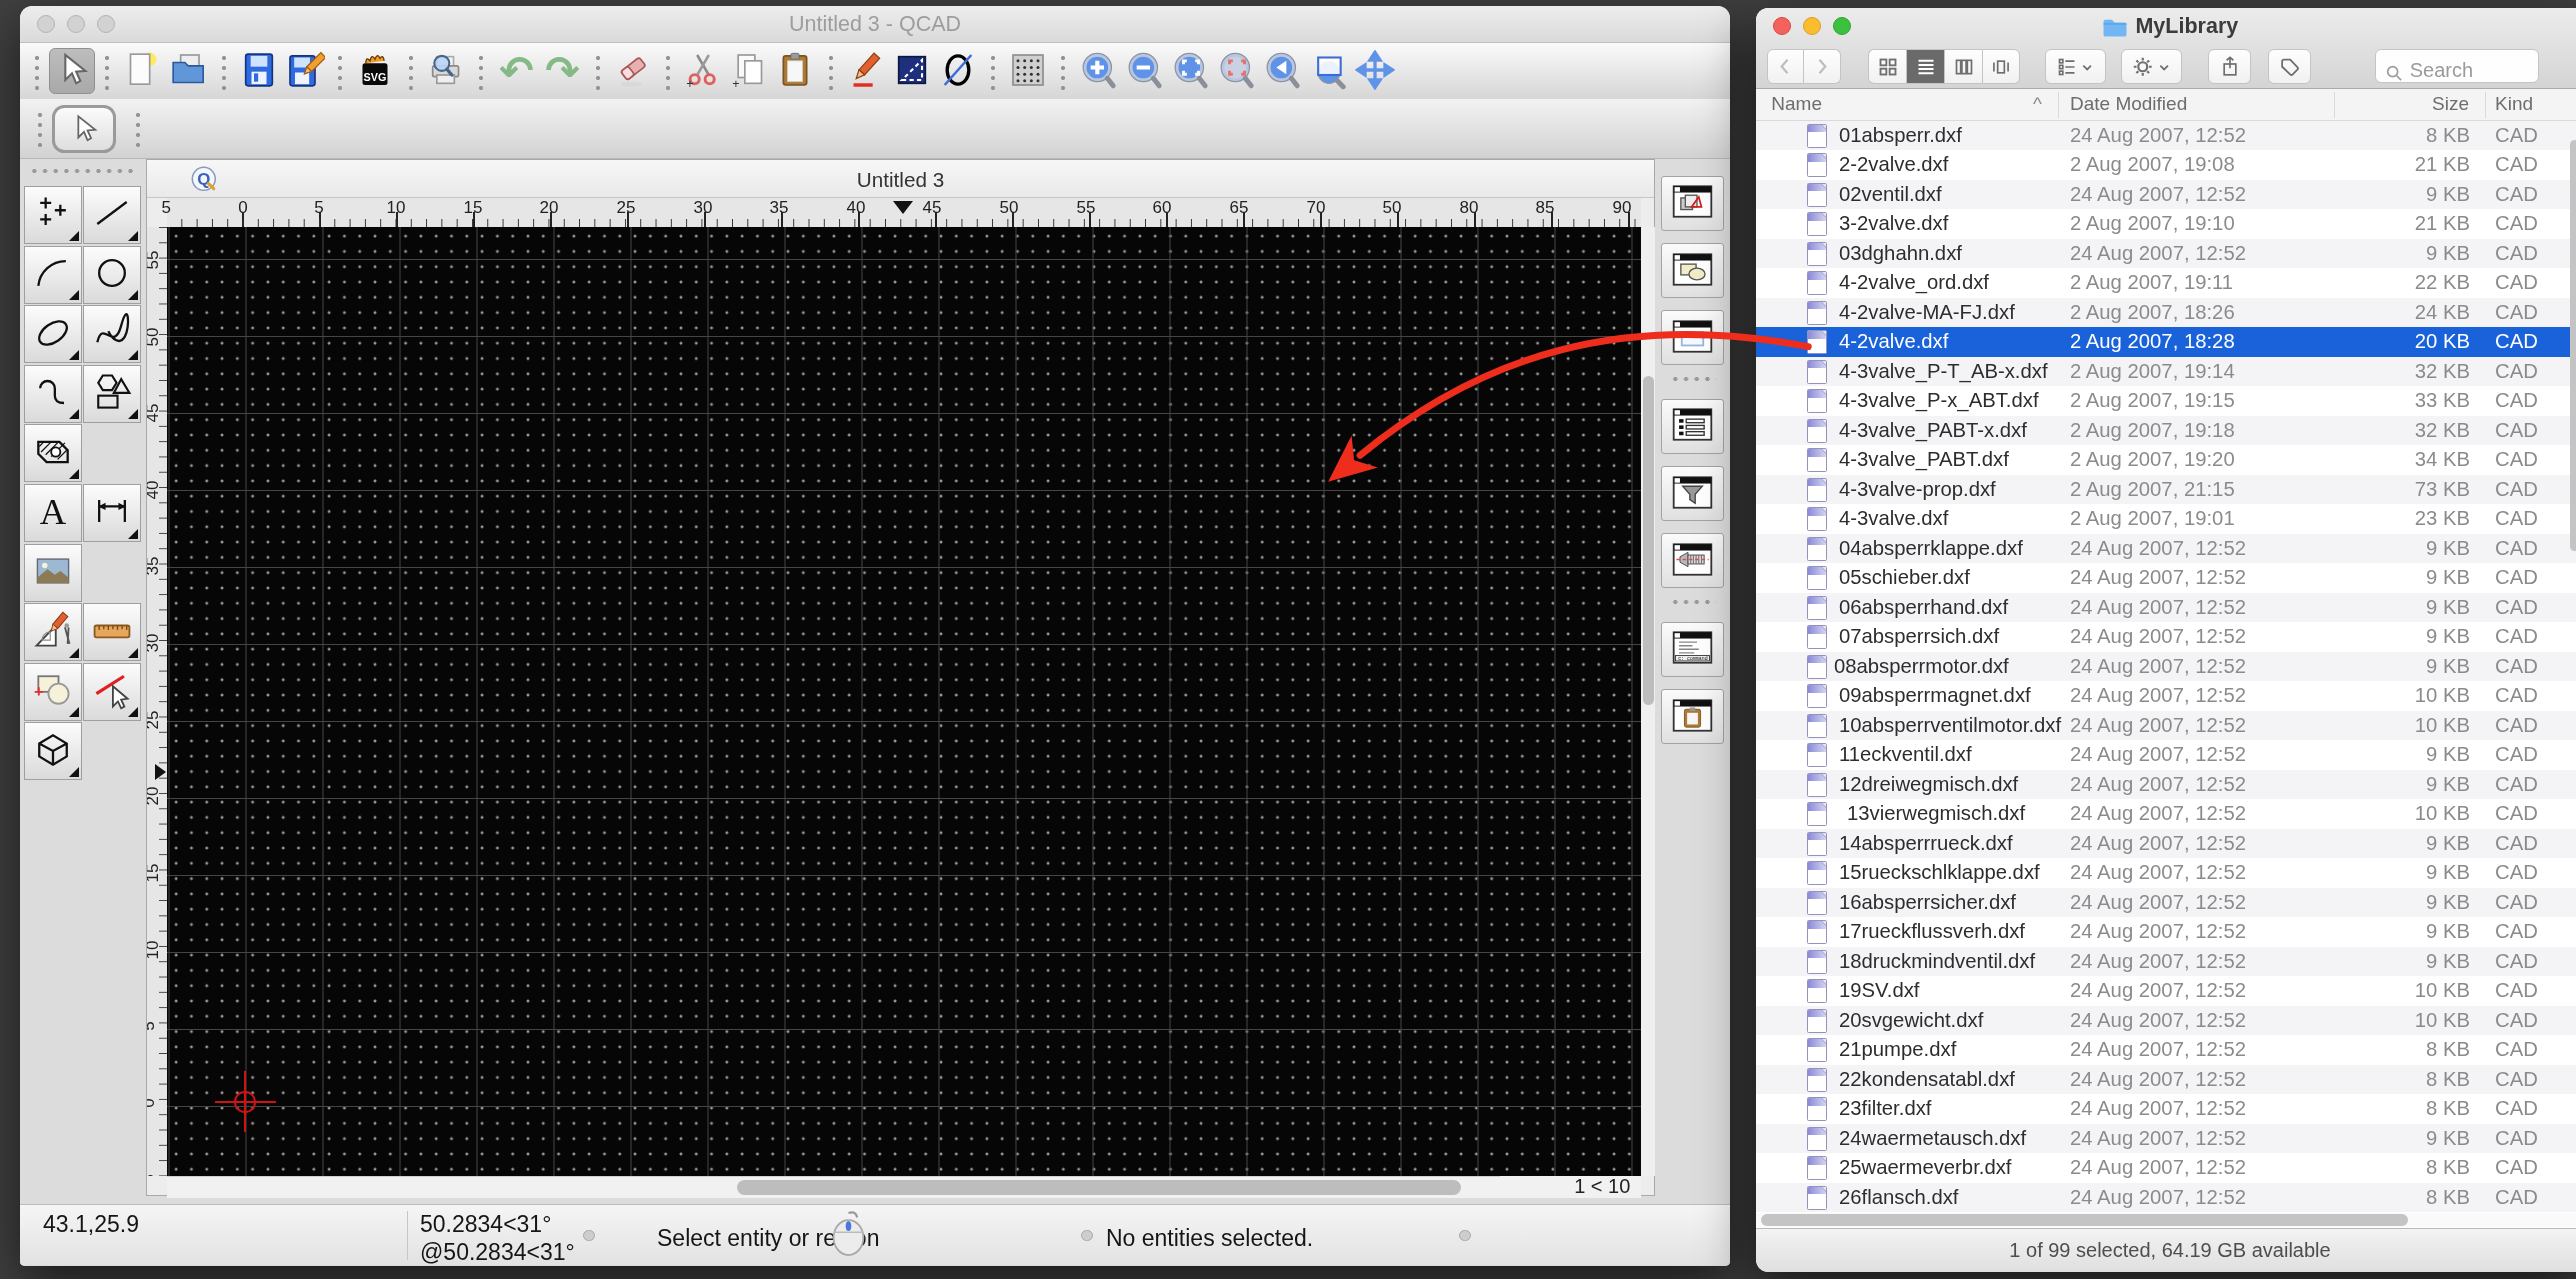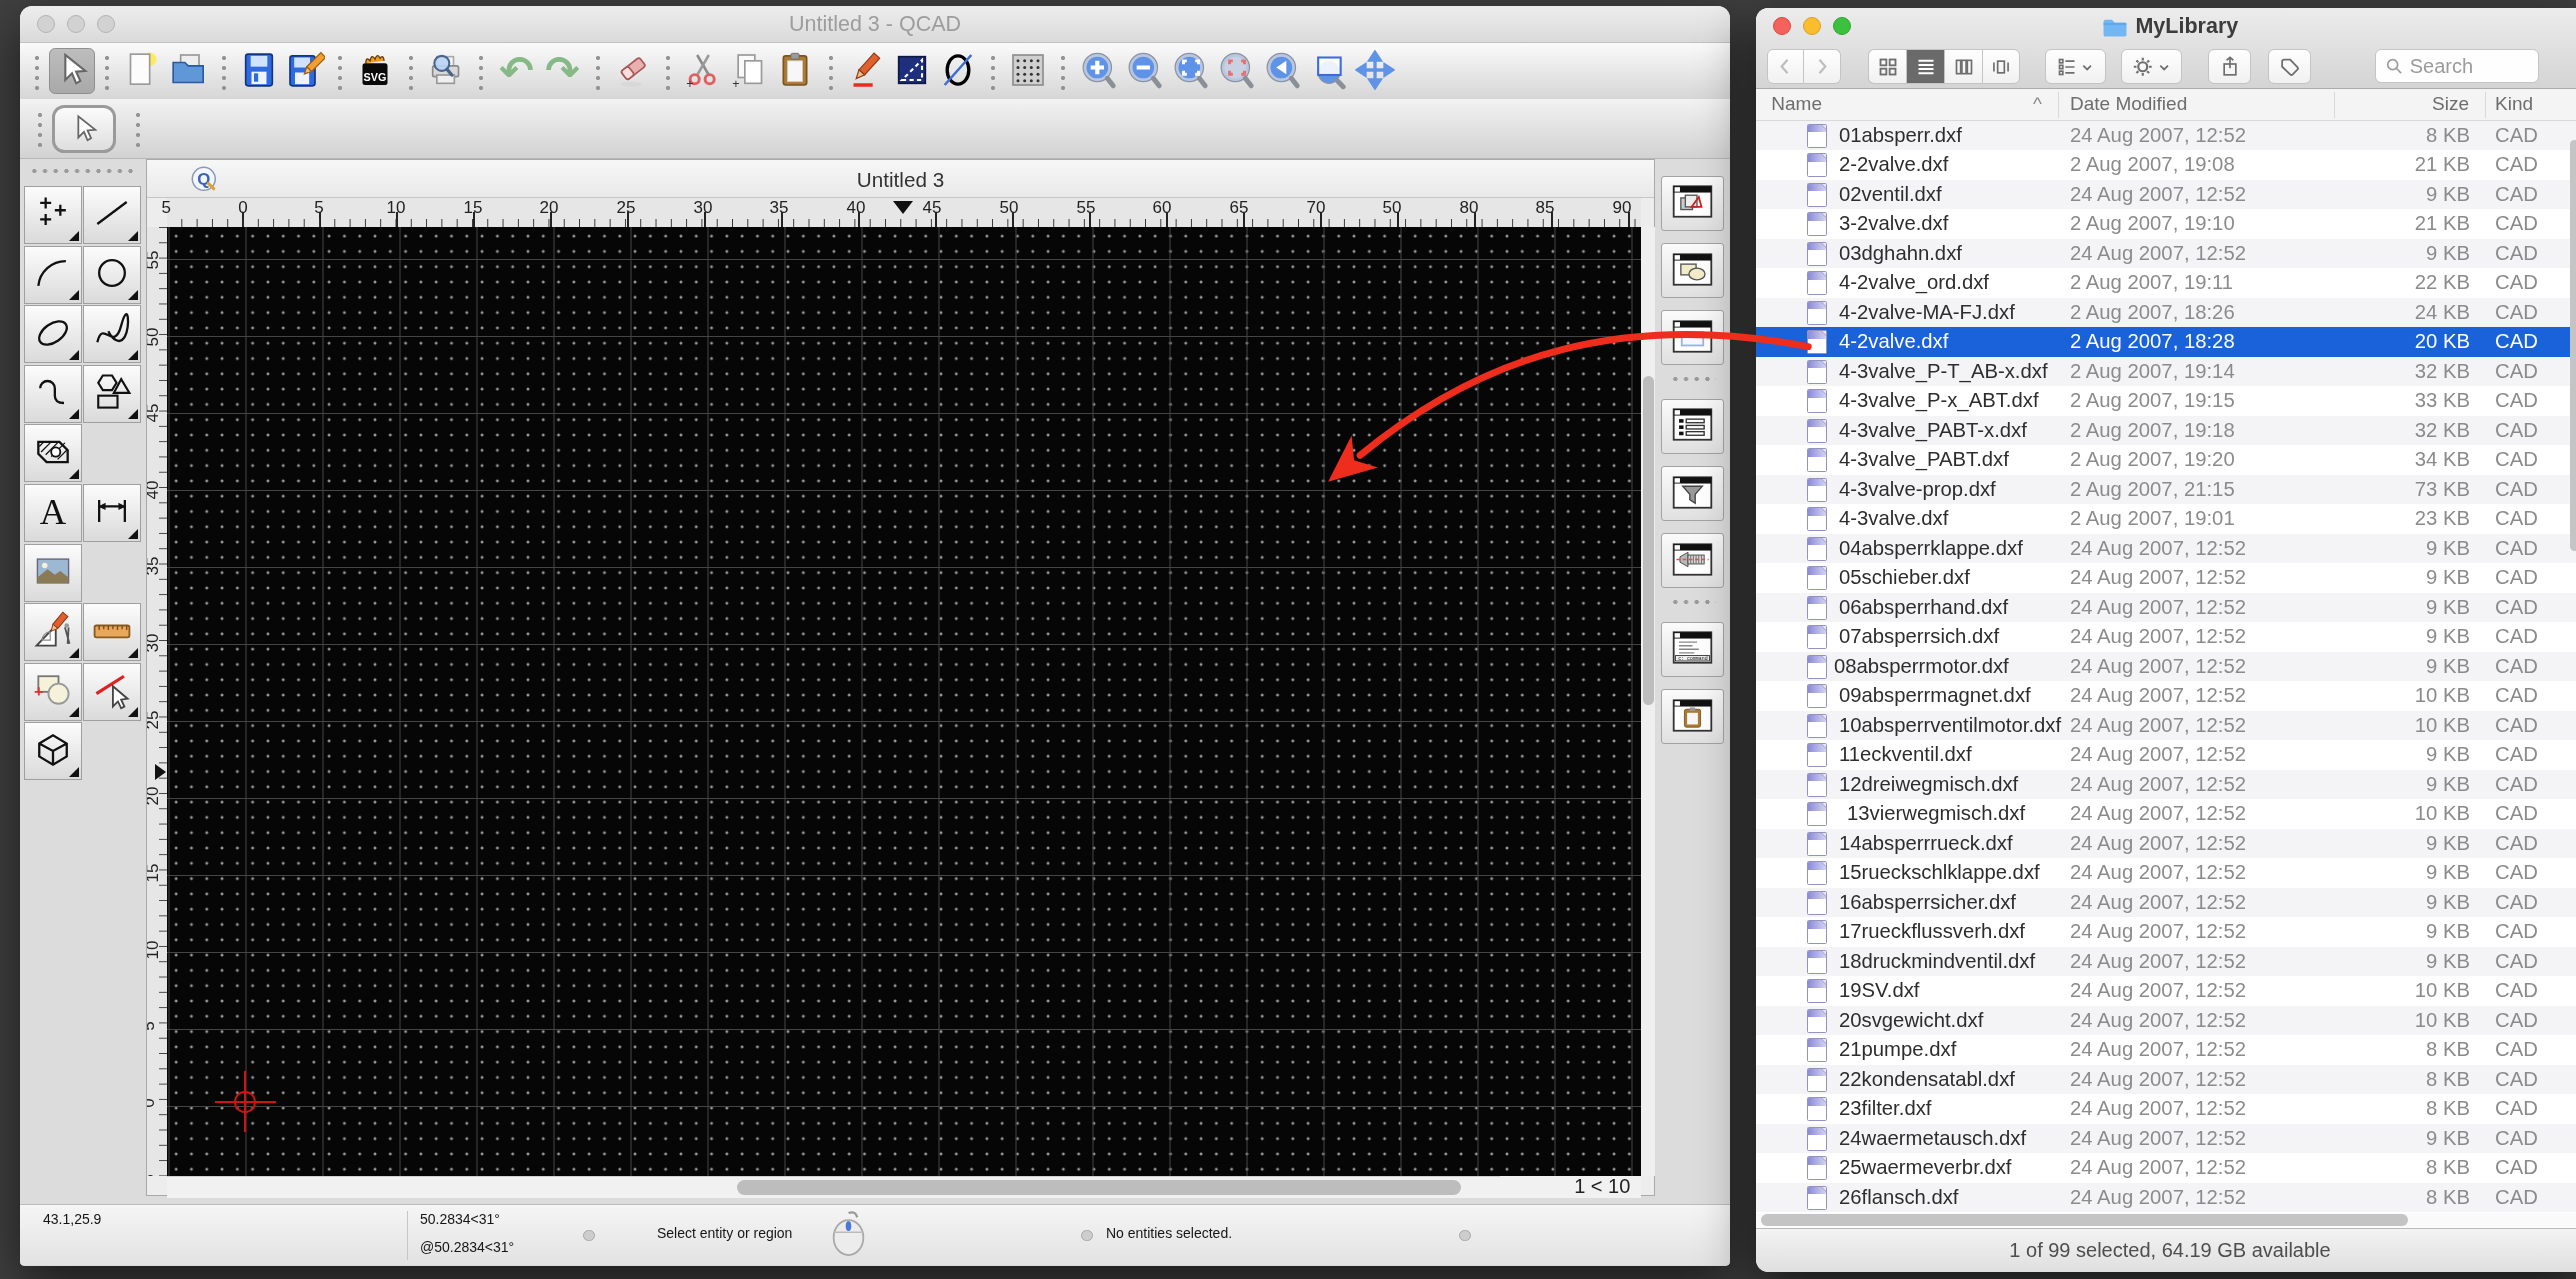--- a/index.html
+++ b/index.html
@@ -96,21 +96,21 @@
           display:flex; flex-direction:column; align-items:center; padding-top:10.7px; }
   .dock-grip { width:46px; height:9.2px; margin:4.6px 0 7.7px 0;
           background-image:radial-gradient(circle,#9a9a9a 1.9px,transparent 2.3px);
           background-size:10.7px 6.1px; background-repeat:repeat-x; }
   .dbtn { width:63px; height:55px; margin:6.1px 0; background:linear-gradient(#fbfbfb,#e0e0e0);
           border:1.5px solid #a3a3a3; border-radius:3.1px; display:flex; align-items:center; justify-content:center; }
   .dbtn svg { width:51px; height:43px; }
 
   
   .q-status { position:absolute; left:0; top:1198px; width:100%; height:61px;
-          background:linear-gradient(#f5f5f5,#e2e2e2); border-top:0.8px solid #bcbcbc; font-size:14px; color:#151515; }
+          background:linear-gradient(#f5f5f5,#e2e2e2); border-top:0.8px solid #bcbcbc; font-size:23px; color:#151515; }
   .q-status .sep { position:absolute; left:387px; top:6.1px; width:0.8px; height:49px; background:#c6c6c6; }
   .sdot { position:absolute; width:11.5px; height:11.5px; border-radius:50%; background:#cdcdcd; border:0.8px solid #a8a8a8; top:24.5px; }
 
   
   .finder { position:absolute; left:1756px; top:7.7px; width:828px; height:1264px; background:#fff;
           border-radius:12.3px 0 0 12.3px; box-shadow:0 18.4px 54px rgba(0,0,0,.65); overflow:hidden; }
   .f-chrome { position:absolute; left:0; top:0; width:100%; height:81px;
           background:linear-gradient(#ececec,#d4d4d4); border-bottom:0.8px solid #ababab; }
   .light.red { background:#f4635b; border:0.8px solid #d8473f; }
   .light.yellow { background:#f9bd2e; border:0.8px solid #dba022; }
@@ -119,21 +119,21 @@
   .f-title { position:absolute; left:0; right:0; text-align:center; font-size:21.5px; font-weight:bold; color:#3c3c3c; }
   .f-title svg { vertical-align:-4.6px; margin-right:7.7px; }
   .f-toolbar { position:absolute; left:0; top:37px; width:100%; height:44px; display:flex; align-items:center; }
   .fbtn { height:35px; background:linear-gradient(#fefefe,#f1f1f1); border:0.8px solid #c4c4c4;
           border-radius:6.1px; display:flex; align-items:center; justify-content:center; }
   .fseg { border-radius:0; border-right:none; width:38px; }
   .fseg:first-child { border-radius:6.1px 0 0 6.1px; }
   .fseg:last-child { border-radius:0 6.1px 6.1px 0; border-right:0.8px solid #c4c4c4; }
   .fseg.sel { background:#6a6a6a; }
   .f-search { position:absolute; left:619px; top:4.6px; width:164px; height:34px; background:#fefefe;
-          border:0.8px solid #c4c4c4; border-radius:6.1px; display:flex; align-items:center; padding-left:9.2px;
+          border:0.8px solid #c4c4c4; border-radius:6.1px; display:flex; align-items:flex-end; padding-left:9.2px;
           color:#9b9b9b; font-size:20px; gap:6.1px; }
   .f-header { position:absolute; left:0; top:81px; width:100%; height:32px; background:#f4f4f4;
           border-bottom:0.8px solid #d9d9d9; font-size:19px; color:#6d6d6d; }
   .f-header .hsep { position:absolute; top:3.1px; width:0.8px; height:26px; background:#d9d9d9; }
   .f-list { position:absolute; left:0; top:113px; width:100%; height:1092px; overflow:hidden; background:#fff; }
   .frow { position:relative; width:100%; height:29.5px; font-size:20.3px; color:#2d2d2d; }
   .frow.stripe { background:#f4f4f6; }
   .frow.selected { background:#1a62da; color:#fff; }
   .frow .cell { position:absolute; top:3.1px; white-space:nowrap; }
   .frow .muted { color:#8b8b8b; }

